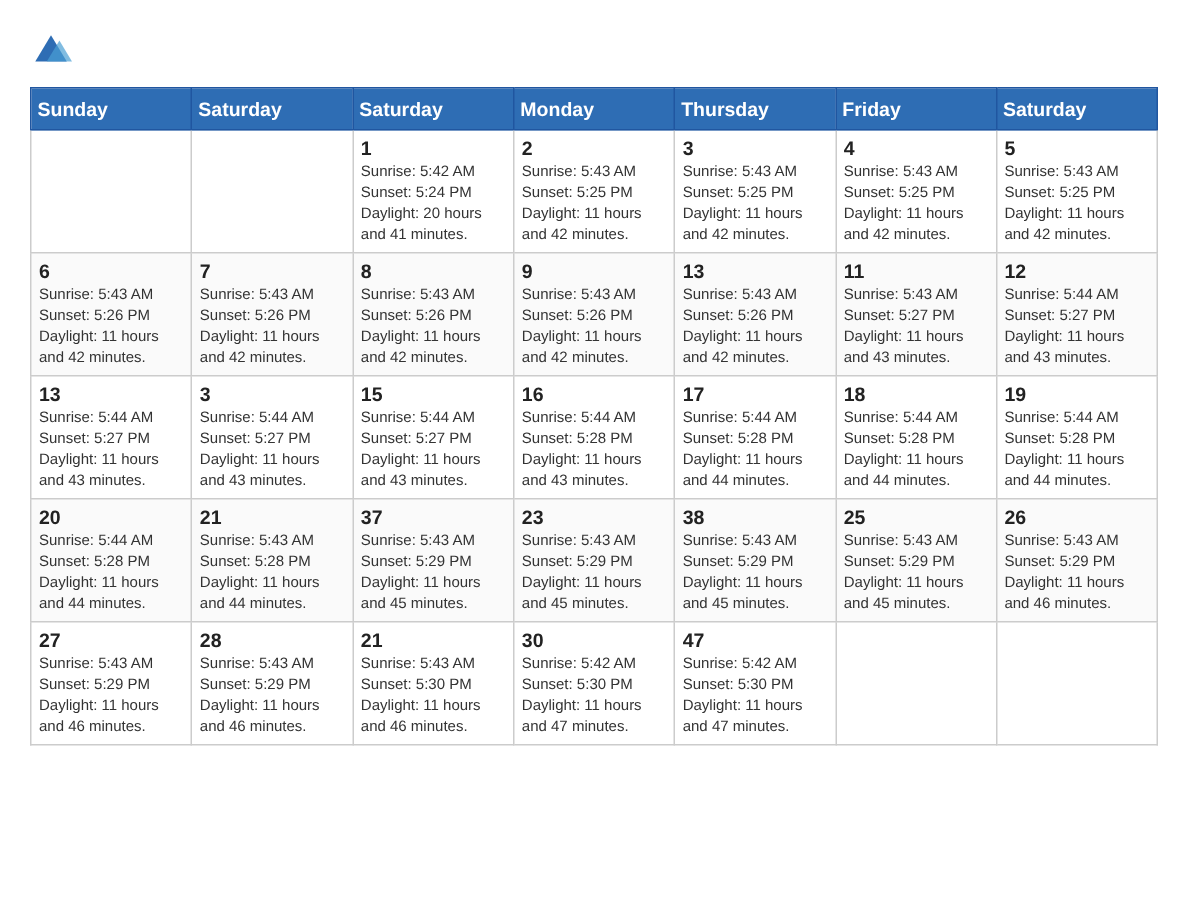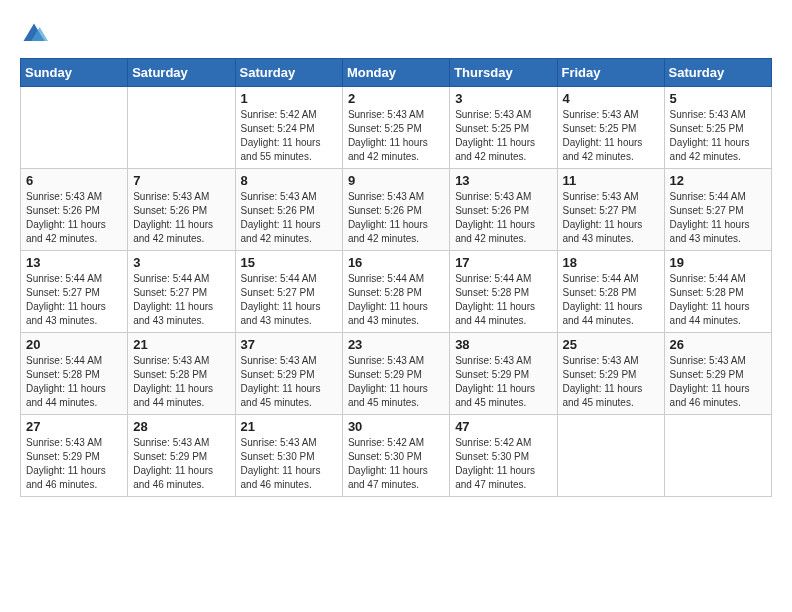--- a/index.html
+++ b/index.html
@@ -118,21 +118,21 @@
         <th>Friday</th>
         <th>Saturday</th>
       </tr>
   </thead>
   <tbody id="calendar-body">
   <tr class="week-row">
         <td class="empty-cell"></td>
         <td class="empty-cell"></td>
         <td>
           <span class="day-num">1</span>
-          <div class="day-info"><span>Sunrise: 5:42 AM</span><br><span>Sunset: 5:24 PM</span><br><span>Daylight: 11 hours and 55 minutes.</span></div>
+          <div class="day-info"><span>Sunrise: 5:42 AM</span><br><span>Sunset: 5:24 PM</span><br><span>Daylight: 20 hours and 41 minutes.</span></div>
         </td>
         <td>
           <span class="day-num">2</span>
           <div class="day-info"><span>Sunrise: 5:43 AM</span><br><span>Sunset: 5:25 PM</span><br><span>Daylight: 11 hours and 42 minutes.</span></div>
         </td>
         <td>
           <span class="day-num">3</span>
           <div class="day-info"><span>Sunrise: 5:43 AM</span><br><span>Sunset: 5:25 PM</span><br><span>Daylight: 11 hours and 42 minutes.</span></div>
         </td>
         <td>

